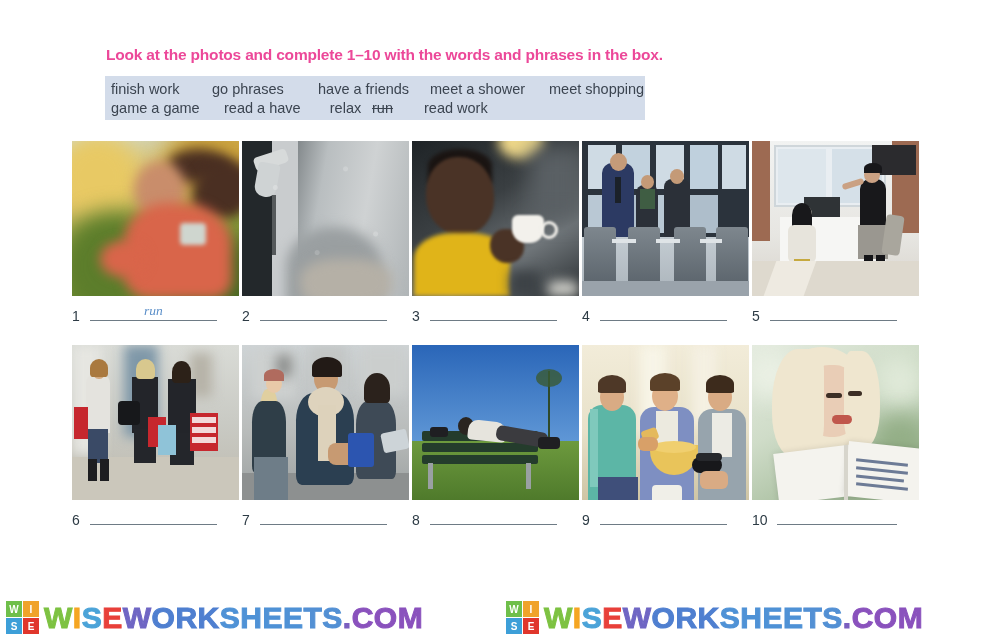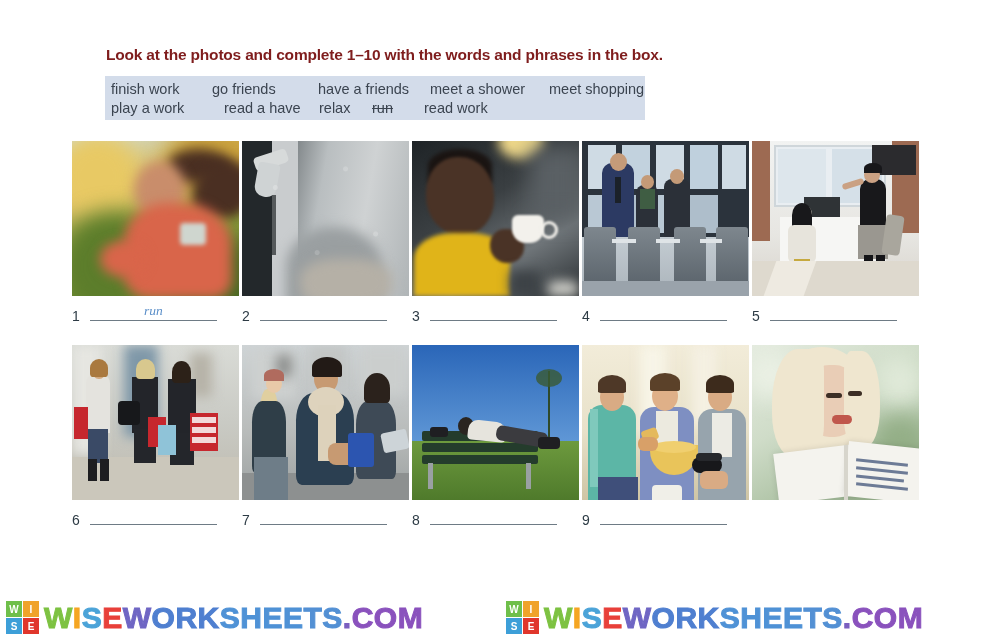--- a/index.html
+++ b/index.html
@@ -17,21 +17,21 @@
   }
 
   
   .instruction {
     position: absolute;
     left: 106px;
     top: 46px;
     font-size: 15.5px;
     font-weight: bold;
     letter-spacing: -0.2px;
-    color: #7f1d1d;
+    color: #ec4899;
     white-space: nowrap;
   }
 
   
   .wordbox {
     position: absolute;
     left: 105px;
     top: 76px;
     width: 540px;
     height: 44px;
@@ -47,21 +47,21 @@
     line-height: 19px;
     white-space: nowrap;
   }
   .wordbox-row .w { display: inline-block; }
   .row1 .w:nth-child(1) { width: 101px; }
   .row1 .w:nth-child(2) { width: 106px; }
   .row1 .w:nth-child(3) { width: 112px; }
   .row1 .w:nth-child(4) { width: 119px; }
   .row2 .w:nth-child(1) { width: 113px; }
   .row2 .w:nth-child(2) { width: 95px;  }
-  .row2 .w:nth-child(3) { width: 53px;  }
+  .row2 .w:nth-child(3) { width: 53px; text-align: center;  }
   .row2 .w:nth-child(4) { width: 52px;  }
   .struck { text-decoration: line-through; }
 
   
   .grid {
     position: absolute;
     left: 72px;
     width: 846px;
   }
   .row-a { top: 141px; }
@@ -221,27 +221,27 @@
   }
 </style>
 </head>
 <body>
 
 <div class="instruction">Look at the photos and complete 1–10 with the words and phrases in the box.</div>
 
 <div class="wordbox">
   <div class="wordbox-row row1">
     <span class="w">finish work</span>
-    <span class="w">go friends</span>
+    <span class="w">go phrases</span>
     <span class="w">have a friends</span>
     <span class="w">meet a shower</span>
     <span class="w">meet shopping</span>
   </div>
   <div class="wordbox-row row2">
-    <span class="w">play a work</span>
+    <span class="w">game a game</span>
     <span class="w">read a have</span>
     <span class="w">relax</span>
     <span class="w struck">run</span>
     <span class="w">read work</span>
   </div>
 </div>
 
 <div class="grid row-a">
   <div class="photo-row">
 
@@ -537,20 +537,26 @@
         <div style="left:96px;top:46px;width:14px;height:5px;background:#3c2e25;border-radius:3px;"></div>
         <div style="left:80px;top:70px;width:20px;height:9px;background:#c0574c;border-radius:6px;"></div>
         <div class="p10book" style="left:24px;top:104px;width:80px;height:51px;transform:rotate(-7deg);box-shadow:0 0 6px rgba(0,0,0,.12);"></div>
         <div class="p10book" style="left:94px;top:100px;width:78px;height:55px;transform:rotate(6deg);box-shadow:0 0 6px rgba(0,0,0,.12);"></div>
         <div style="left:104px;top:116px;width:52px;height:3px;background:#6d7b96;transform:rotate(6deg);"></div>
         <div style="left:104px;top:124px;width:52px;height:3px;background:#6d7b96;transform:rotate(6deg);"></div>
         <div style="left:104px;top:132px;width:48px;height:3px;background:#6d7b96;transform:rotate(6deg);"></div>
         <div style="left:104px;top:140px;width:52px;height:3px;background:#6d7b96;transform:rotate(6deg);"></div>
         <div style="left:92px;top:100px;width:4px;height:55px;background:#d7d5cc;"></div>
       </div>
+      <div class="answer">
+        <span class="num wide">10</span>
+        <span class="line">
+          <span class="fill"></span>
+        </span>
+      </div>
     </div>
 
   </div>
 </div>
 
 <div class="watermark">
   <div class="wm-half">
     <div class="wm-tiles">
       <div class="wm-tile" style="background:#6fbf4a">W</div>
       <div class="wm-tile" style="background:#f0a32a">I</div>

